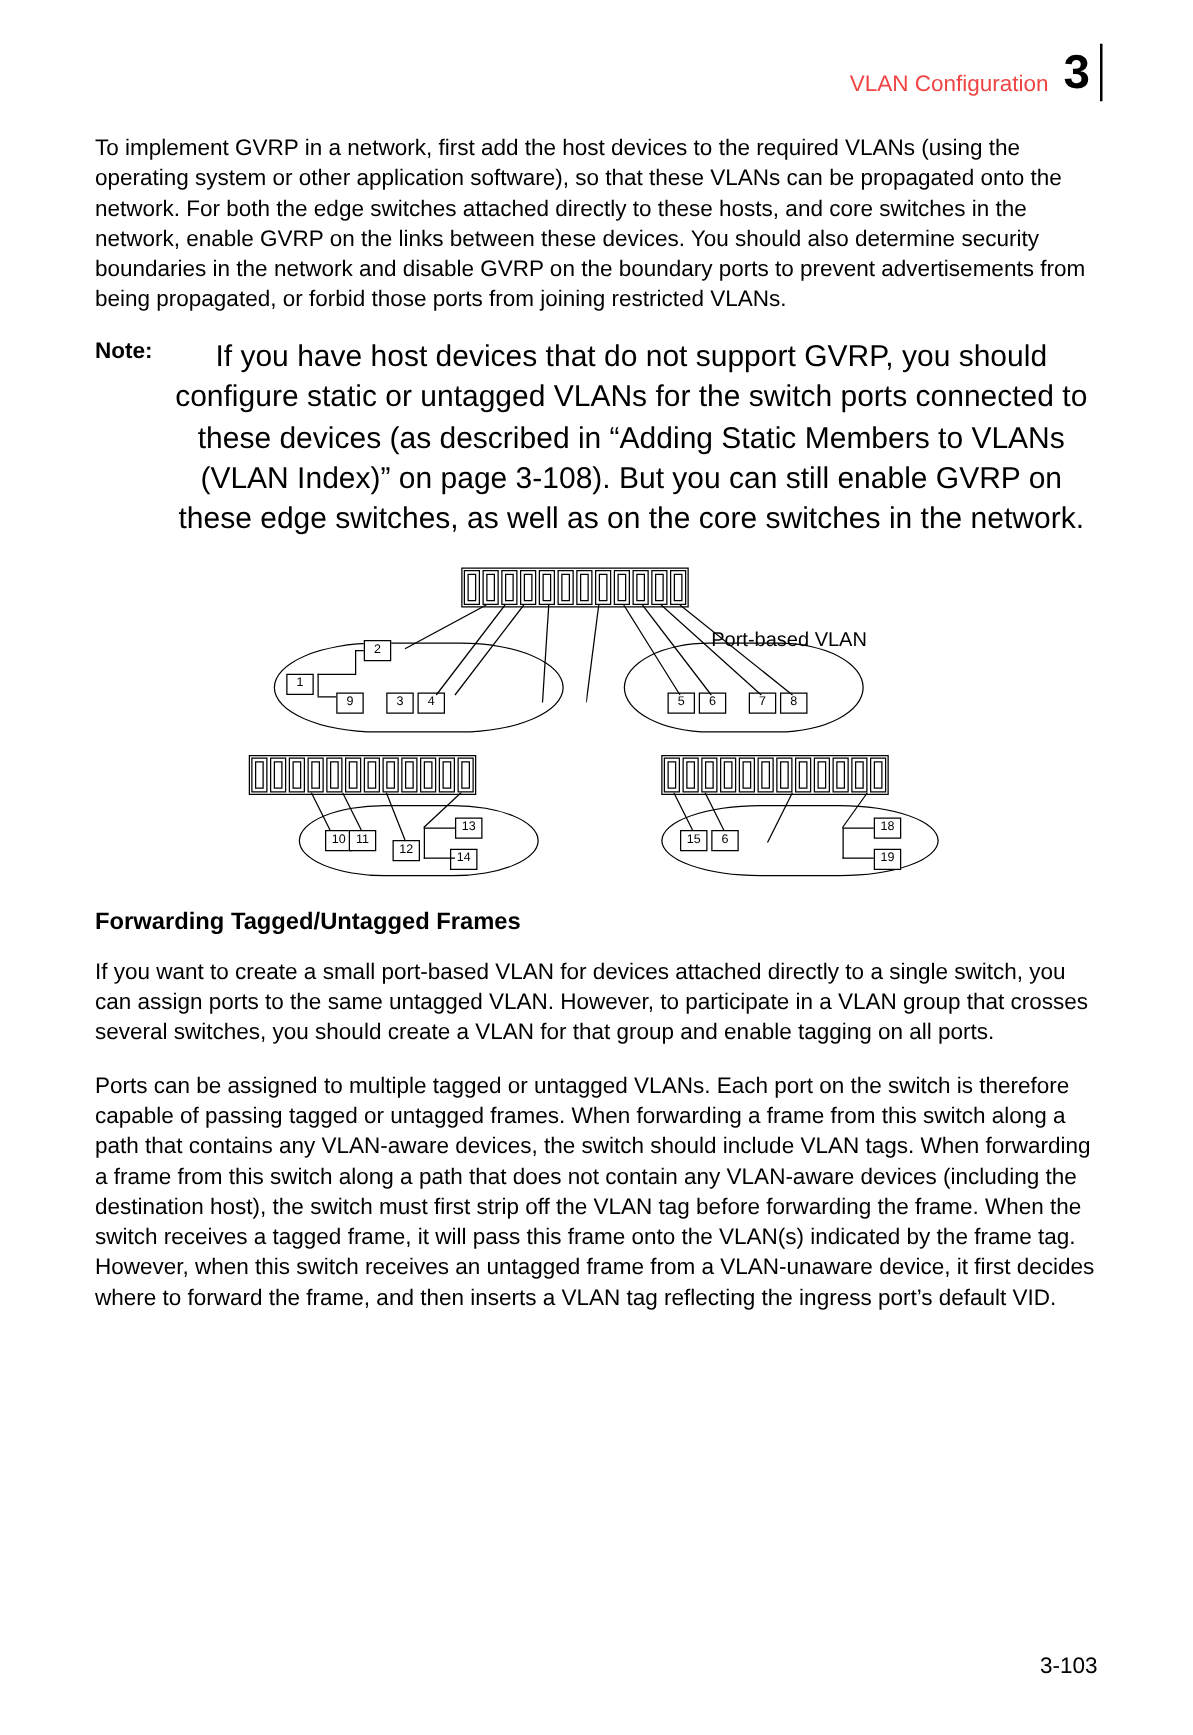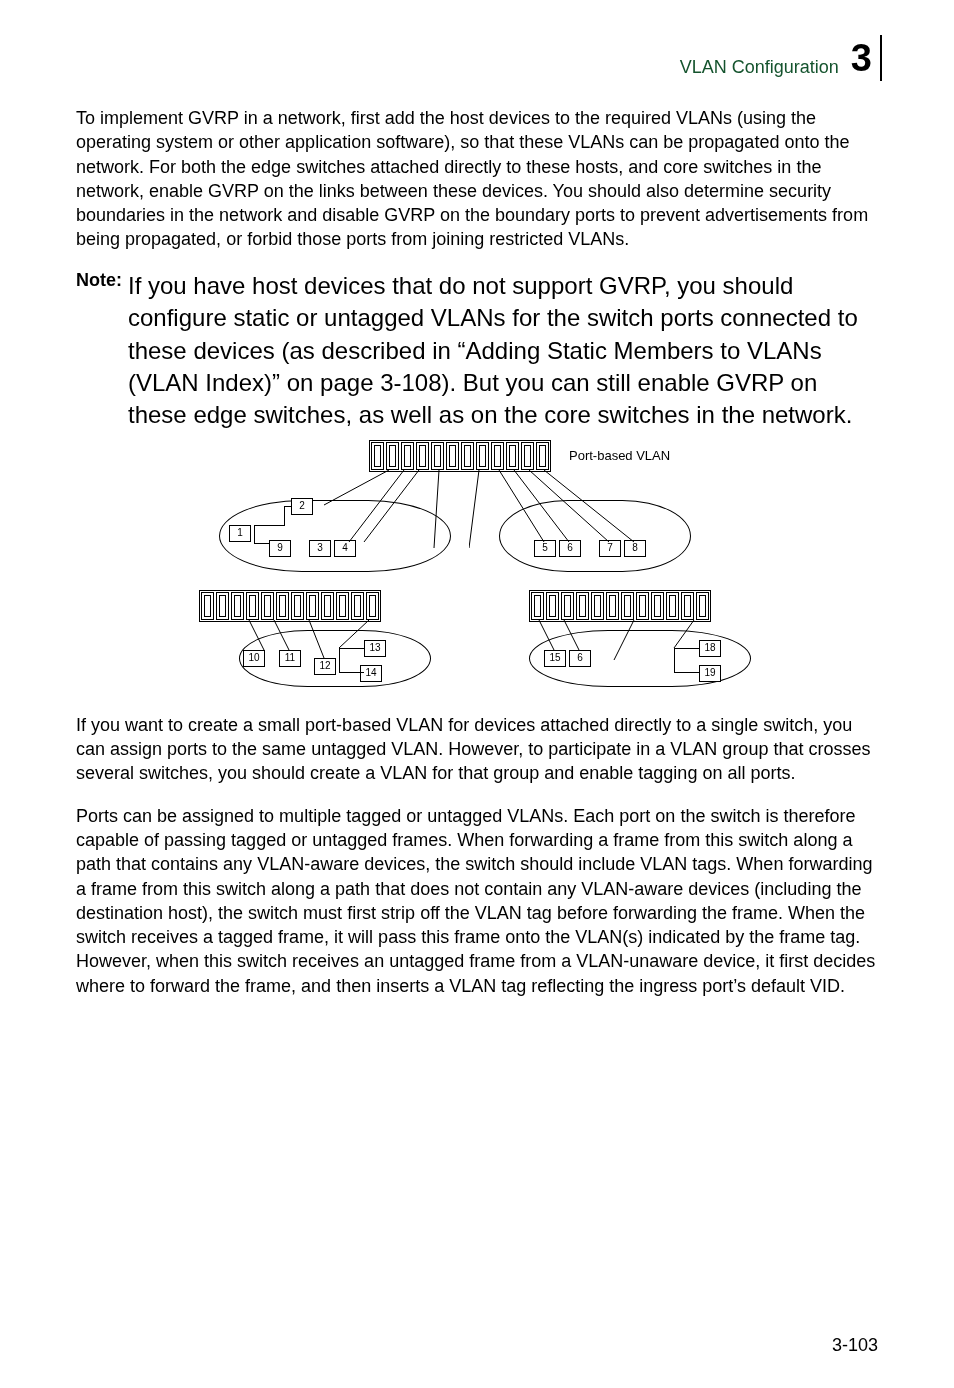--- a/index.html
+++ b/index.html
@@ -18,21 +18,21 @@
   }
   .header {
     display: flex;
     justify-content: flex-end;
     align-items: center;
     gap: 12px;
     margin-bottom: 28px;
   }
   .header-title {
     font-size: 18px;
-    color: #14532d;
+    color: #ef4444;
     margin-top: 19px;
   }
   .chapter-num {
     font-family: "Arial Black", Arial, sans-serif;
     font-weight: 900;
     font-size: 38px;
     line-height: 1;
     position: relative;
   }
   .chapter-wrap {
@@ -50,21 +50,22 @@
   }
   .para {
     font-size: 18px;
     line-height: 1.35;
     margin: 0 0 18px 0;
     text-align: left;
   }
   .note-row {
     display: flex;
     gap: 6px;
-    margin-bottom: 8px;
+    margin-bottom: 22px;
+    text-align: center;
   }
   .note-label {
     font-weight: bold;
     font-size: 18px;
     flex: 0 0 auto;
   }
   .note-text {
     font-size: 24px;
     line-height: 1.35;
   }
@@ -107,30 +108,31 @@
     text-align: center;
     line-height: 13px;
     background: #fff;
   }
   .wire {
     position: absolute;
     background: #000;
   }
   .diag-label {
     position: absolute;
-    font-size: 13px;
+    font-size: 16px;
+    margin-top: 42px;
   }
   .h2 {
     font-size: 19px;
     font-weight: bold;
     margin: 0 0 16px 0;
   }
   .page-num {
     position: absolute;
-    bottom: 32px;
+    bottom: 45px;
     right: 76px;
     font-size: 18px;
   }
 </style>
 </head>
 <body>
 
 <div class="page">
   <div class="header">
     <span class="header-title">VLAN Configuration</span>
@@ -256,21 +258,21 @@
           </div>
         <div class="slot-col">
             <div class="slot-sq"></div>
           </div>
         <div class="slot-col">
             <div class="slot-sq"></div>
           </div>
       </div>
     </div>
     <div class="bubble" style="left:40px; top:190px; width:190px; height:55px;"></div>
-    <div class="port-box" style="left:44px; top:210px;">10</div>
+    <div class="port-box" style="left:61px; top:210px;">10</div>
     <div class="port-box" style="left:80px; top:210px;">11</div>
     <div class="port-box" style="left:115px; top:218px;">12</div>
     <div class="port-box" style="left:165px; top:200px;">13</div>
     <div class="port-box" style="left:161px; top:225px;">14</div>
     <div class="wire" style="left:140px; top:208px; width:25px; height:1px;"></div>
     <div class="wire" style="left:140px; top:232px; width:25px; height:1px;"></div>
     <div class="wire" style="left:140px; top:208px; width:1px; height:25px;"></div>
     <svg style="position:absolute; left:40px; top:180px; width:160px; height:50px;">
       <line x1="25" y1="30" x2="10" y2="0" stroke="#000"></line>
       <line x1="50" y1="30" x2="35" y2="0" stroke="#000"></line>
@@ -327,19 +329,20 @@
     <div class="wire" style="left:475px; top:232px; width:25px; height:1px;"></div>
     <div class="wire" style="left:475px; top:208px; width:1px; height:25px;"></div>
     <svg style="position:absolute; left:335px; top:180px; width:200px; height:50px;">
       <line x1="20" y1="30" x2="5" y2="0" stroke="#000"></line>
       <line x1="45" y1="30" x2="30" y2="0" stroke="#000"></line>
       <line x1="80" y1="40" x2="100" y2="0" stroke="#000"></line>
       <line x1="140" y1="28" x2="160" y2="0" stroke="#000"></line>
     </svg>
   </div>
 
+  <h2 class="h2">Forwarding Tagged/Untagged Frames</h2>
 
   <p class="para">If you want to create a small port-based VLAN for devices attached directly to a single switch, you can assign ports to the same untagged VLAN. However, to participate in a VLAN group that crosses several switches, you should create a VLAN for that group and enable tagging on all ports.</p>
 
   <p class="para">Ports can be assigned to multiple tagged or untagged VLANs. Each port on the switch is therefore capable of passing tagged or untagged frames. When forwarding a frame from this switch along a path that contains any VLAN-aware devices, the switch should include VLAN tags. When forwarding a frame from this switch along a path that does not contain any VLAN-aware devices (including the destination host), the switch must first strip off the VLAN tag before forwarding the frame. When the switch receives a tagged frame, it will pass this frame onto the VLAN(s) indicated by the frame tag. However, when this switch receives an untagged frame from a VLAN-unaware device, it first decides where to forward the frame, and then inserts a VLAN tag reflecting the ingress port’s default VID.</p>
 </div>
 
 <div class="page-num">3-103</div>
 
 </body></html>

